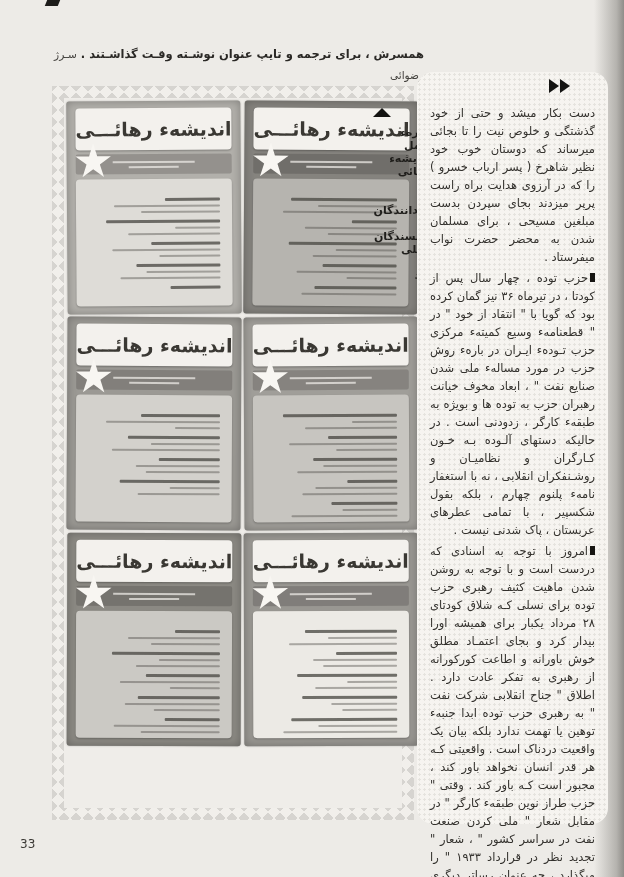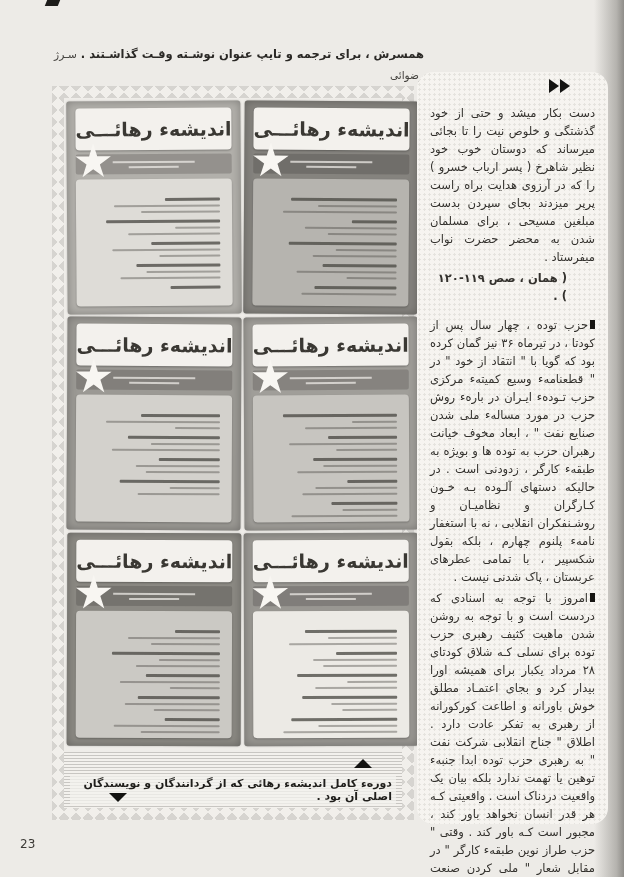--- a/index.html
+++ b/index.html
@@ -32,21 +32,21 @@
   .p-marked::before{content:"";display:inline-block;width:5px;height:9px;background:#161512;margin-left:2px;}
   
   .stamp-frame{position:absolute;left:52px;top:86px;width:362px;height:734px;box-sizing:border-box;padding:12px;
     background-color:#f1efeb;
     background-image:
       linear-gradient(135deg,#d6d4d0 25%,transparent 25%),
       linear-gradient(225deg,#d6d4d0 25%,transparent 25%),
       linear-gradient(315deg,#d6d4d0 25%,transparent 25%),
       linear-gradient(45deg,#d6d4d0 25%,transparent 25%);
     background-size:12px 12px;}
-  .stamp-inner{width:100%;height:100%;background:#efede9;display:flex;flex-direction:column;}
+  .stamp-inner{width:100%;height:100%;background:#efede9;display:flex;flex-direction:row;}
   .covers-grid{display:grid;grid-template-columns:1fr 1fr;grid-auto-rows:213px;gap:3px;padding:3px;}
   .cover{position:relative;display:flex;flex-direction:column;border-radius:3px;padding:7px 9px 8px;
     box-shadow:inset 0 0 10px rgba(0,0,0,.28), 0 0 2px rgba(0,0,0,.25);box-sizing:border-box;}
   .cover-banner{background:#f3f1ed;border-radius:4px;min-height:42px;display:flex;align-items:center;justify-content:center;
     box-shadow:0 1px 2px rgba(0,0,0,.3);}
   .cover-title{direction:rtl;font-weight:bold;font-size:19px;color:#3a3833;white-space:nowrap;}
   .cover-band{height:20px;margin:4px 0 5px;border-radius:2px;background:rgba(40,38,35,.22);
     display:flex;flex-direction:column;align-items:center;justify-content:center;gap:3px;}
   .band-line{height:2px;background:#ece9e5;opacity:.75;}
   .band-line.l1{width:52%;}.band-line.l2{width:32%;}
@@ -262,20 +262,19 @@
   </div>
 </div>
 
 <div class="article-box">
   <div class="ff-icon">
     <span class="tri-r"></span>
     <span class="tri-r"></span>
   </div>
   <div class="article">
     <p>دست بکار میشد و حتی از خود گذشتگی و خلوص نیت را تا بجائی میرساند که دوستان خوب خود نظیر شاهرخ ( پسر ارباب خسرو ) را که در آرزوی هدایت براه راست پرپر میزدند بجای سپردن بدست مبلغین مسیحی ، برای مسلمان شدن به محضر حضرت نواب میفرستاد .</p>
-    <div class="ref">( همان ، صص ۱۱۹-۱۲۰ ) .</div>
     <p class="p-marked">حزب توده ، چهار سال پس از کودتا ، در تیرماه ۳۶ نیز گمان کرده بود که گویا با " انتقاد از خود " در " قطعنامهء وسیع کمیتهء مرکزی حزب تـودهء ایـران در بارهء روش حزب در مورد مسالهء ملی شدن صنایع نفت " ، ابعاد مخوف خیانت رهبران حزب به توده ها و بویژه به طبقهء کارگر ، زدودنی است . در حالیکه دستهای آلـوده بـه خـون کـارگران و نظامیـان و روشـنفکران انقلابی ، نه با استغفار نامهء پلنوم چهارم ، بلکه بقول شکسپیر ، با تمامی عطرهای عربستان ، پاک شدنی نیست .</p>
     <p class="p-marked">امروز با توجه به اسنادی که دردست است و با توجه به روشن شدن ماهیت کثیف رهبری حزب توده برای نسلی کـه شلاق کودتای ۲۸ مرداد یکبار برای همیشه اورا بیدار کرد و بجای اعتمـاد مطلق خوش باورانه و اطاعت کورکورانه از رهبری به تفکر عادت دارد . اطلاق " جناح انقلابی شرکت نفت " به رهبری حزب توده ابدا جنبهء توهین یا تهمت ندارد بلکه بیان یک واقعیت دردناک است . واقعیتی کـه هر قدر انسان نخواهد باور کند ، مجبور است کـه باور کند . وقتی " حزب طراز نوین طبقهء کارگر " در مقابل شعار " ملی کردن صنعت نفت در سراسر کشور " ، شعار " تجدید نظر در قرارداد ۱۹۳۳ " را میگذارد ، چه عنوان رساتر دیگری میتواند زیبنده اش باشد ؟</p>
 
   </div>
 </div>
 
-<div class="page-number">23</div>
+<div class="page-number">33</div>
 
 </body></html>

